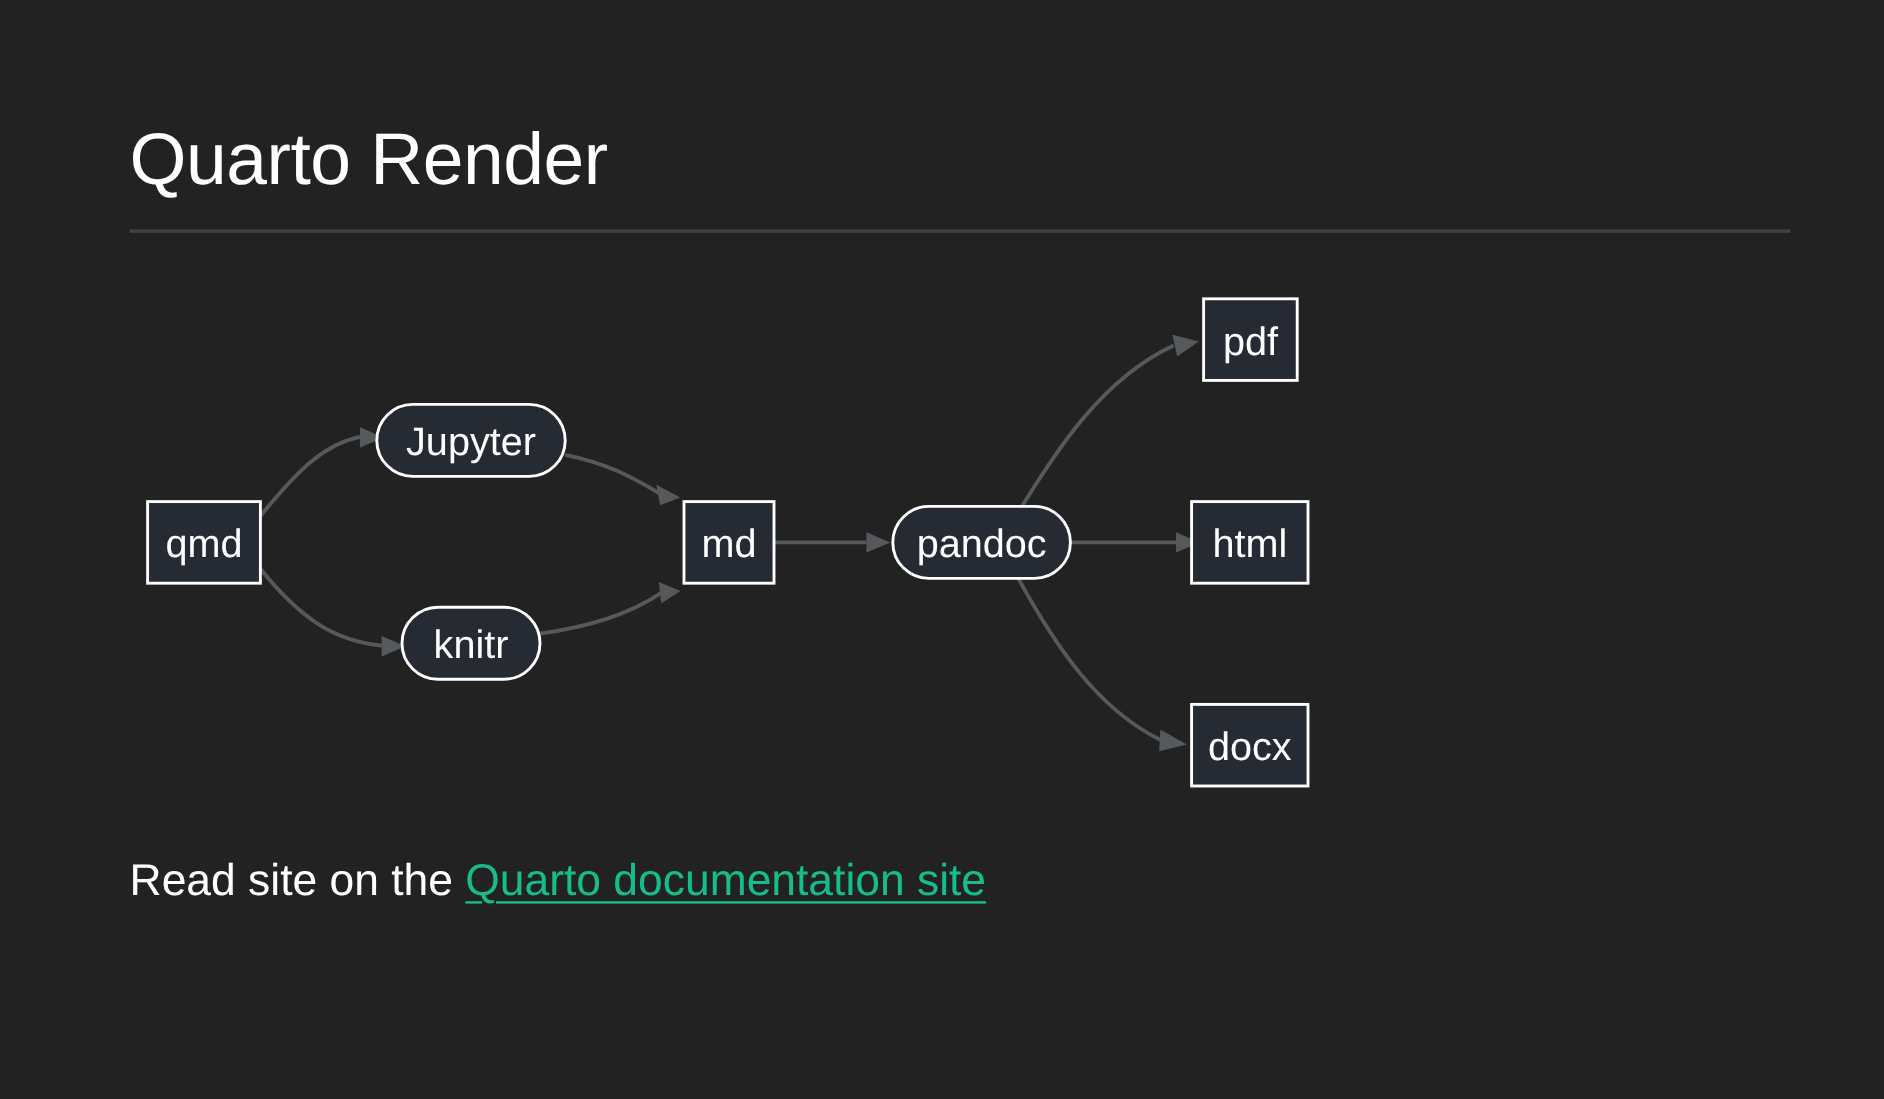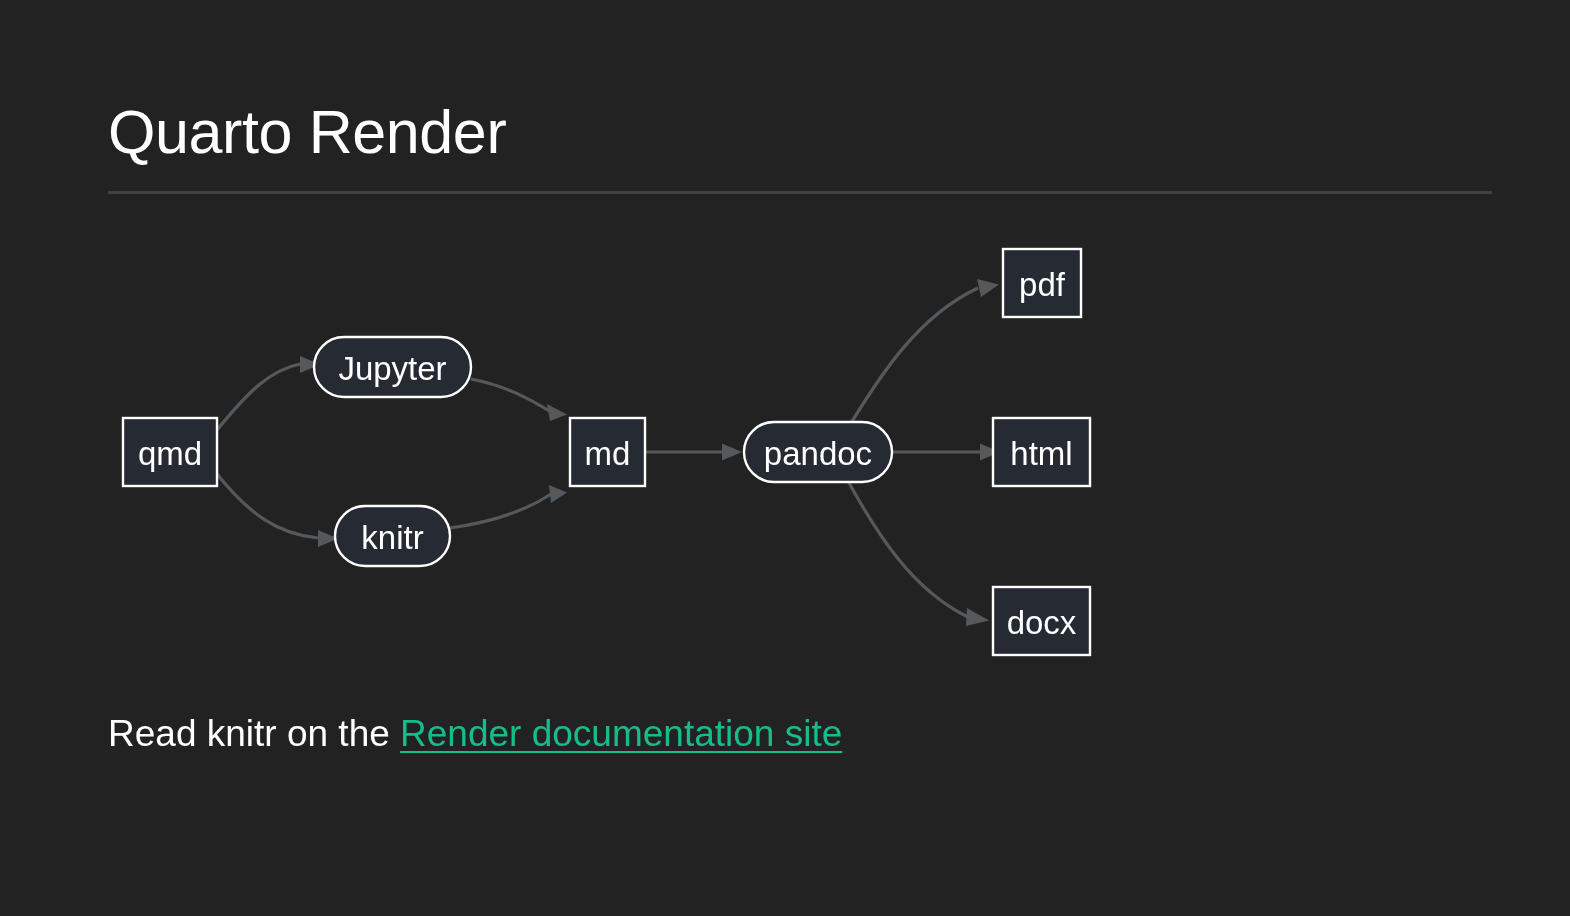--- a/index.html
+++ b/index.html
@@ -200,15 +200,15 @@
         </g>
 
         <g>
           <rect class="node-rect" x="993" y="587" width="97" height="68" rx="0" ry="0"></rect>
           <text class="node-label" x="1041.5" y="622">docx</text>
         </g>
       </g>
     </svg>
   </div>
 
-  <p class="footer-text"><span>Read knitr on the </span><a class="doc-link" href="#">Render documentation site</a></p>
+  <p class="footer-text"><span>Read site on the </span><a class="doc-link" href="#">Quarto documentation site</a></p>
 
 </div>
 
 </body></html>

